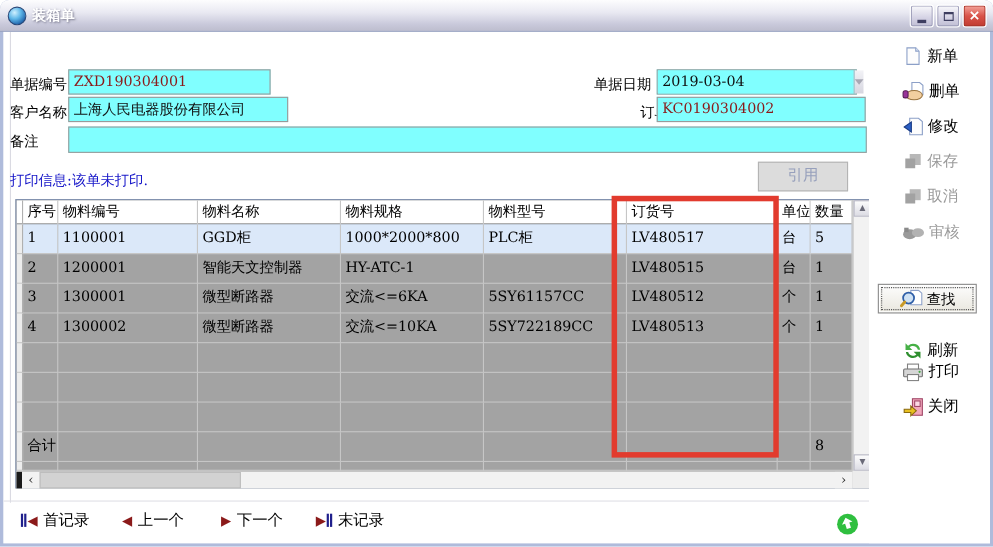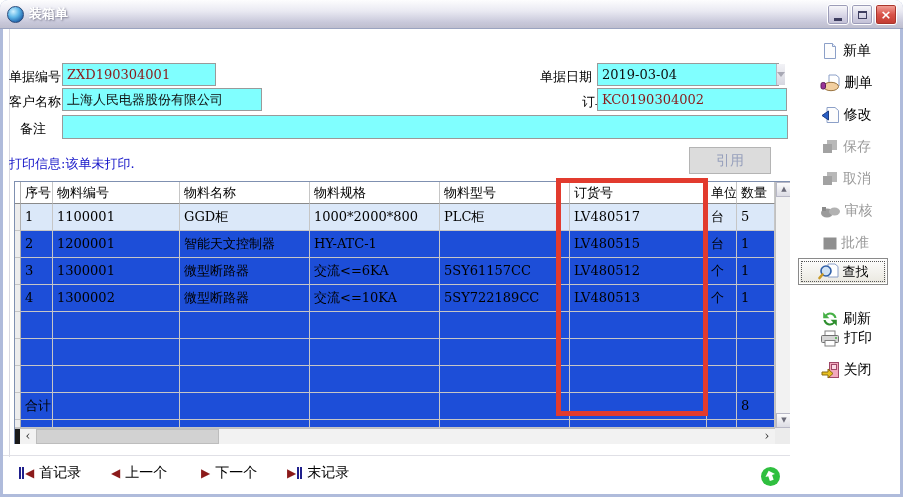--- a/index.html
+++ b/index.html
@@ -34,21 +34,21 @@
   .val-blk { color:#101010; }
   .date-wrap { position:absolute; height:23px; border:1px solid #9A9A9A; background:#80FFFF; display:flex; }
   .date-wrap input { flex:1; border:none; background:#80FFFF; font-family:"DejaVu Serif",serif; font-size:13px; padding:0 4px; outline:none; }
   .date-drop { width:18px; background:linear-gradient(#F2F2F6,#D6D6E0); border-left:1px solid #B8B8C4;
     display:flex; align-items:center; justify-content:center; }
   .date-drop i { width:0; height:0; border-left:4px solid transparent; border-right:4px solid transparent; border-top:5px solid #A8A8B4; }
   .print-info { position:absolute; left:6px; top:126px; color:#1414C8; font-size:13px; }
   .quote-btn { position:absolute; left:686px; top:118px; width:82px; height:27px; background:#DCDCDC;
     border:1px solid #B4B4B4; color:#97A0BC; font-size:14px; text-align:center; line-height:25px; }
   
-  .grid-wrap { position:absolute; left:11px; top:152px; width:778px; height:263px; border:1px solid #7F90B0; background:#1d4ed8; }
+  .grid-wrap { position:absolute; left:11px; top:152px; width:778px; height:263px; border:1px solid #7F90B0; background:#a3a3a3; }
   .grid { position:absolute; left:0; top:0; width:760px; height:246px; overflow:hidden; }
   .tr { display:flex; height:27px; }
   .tr.hdr { height:22px; }
   .tr.partial { height:8px; }
   .td { border-right:1px solid #C6C6C6; border-bottom:1px solid #C6C6C6; padding:0 4px; font-size:13px;
     line-height:26px; white-space:nowrap; overflow:hidden; }
   .hdr .td { line-height:21px; border-bottom:1px solid #8A8A8A; background:#FFFFFF; }
   .cg { width:6px; padding:0; background:#EDEDED; border-right:1px solid #B0B0B0; }
   .c0 { width:32px; } .c1 { width:127px; } .c2 { width:130px; } .c3 { width:130px; }
   .c4 { width:130px; } .c5 { width:137px; } .c6 { width:30px; } .c7 { width:38px; }
@@ -102,37 +102,37 @@
       <div class="wbtn close">
           <span>×</span>
         </div>
     </div>
   </div>
 
   <div class="client">
     <div class="left-line"></div>
 
     <div class="flabel" style="left:6px;top:39px;">单据编号</div>
-    <input class="finput val-red" style="left: 59px; top: 34px; width: 154px;" value="ZXD190304001">
+    <input class="finput val-red" style="left: 59px; top: 34px; width: 184px;" value="ZXD190304001">
 
     <div class="flabel" style="left:537px;top:39px;">单据日期</div>
     <div class="date-wrap" style="left:594px;top:34px;width:182px;">
       <input class="val-blk" value="2019-03-04" style="">
       <div class="date-drop">
           <i></i>
         </div>
     </div>
 
     <div class="flabel" style="left:6px;top:64px;">客户名称</div>
     <input class="finput val-blk" style="left: 59px; top: 59px; width: 200px;" value="上海人民电器股份有限公司">
 
     <div class="flabel" style="left:563px;top:64px;margin-left:16px;">订单编号</div>
     <input class="finput val-red" style="left: 594px; top: 59px; width: 190px;" value="KC0190304002">
 
-    <div class="flabel" style="left:6px;top:91px;margin-left:11px;">备注</div>
+    <div class="flabel" style="left:6px;top:91px;">备注</div>
     <input class="finput val-blk" style="left: 59px; top: 86px; width: 726px; height: 24px;" value="">
 
     <div class="print-info">打印信息:该单未打印.</div>
     <div class="quote-btn">引用</div>
 
     <div class="grid-wrap">
       <div class="grid">
         <div class="tr hdr">
           <div class="td cg"></div>
           <div class="td c0">序号</div>
@@ -352,26 +352,20 @@
         <span class="lab">取消</span>
       </div>
       <div class="side-item disabled" style="top:170px;">
         <svg width="21" height="15" viewBox="0 0 21 15">
             <ellipse cx="7" cy="9" rx="6" ry="4.5" fill="#9A9A9A"></ellipse>
             <ellipse cx="14.5" cy="7.5" rx="5.5" ry="4" fill="#B2B2B2"></ellipse>
             <rect x="2" y="3" width="4" height="4" fill="#8A8A8A"></rect>
           </svg>
         <span class="lab">审核</span>
       </div>
-      <div class="side-item disabled" style="top:202px;">
-        <svg width="14" height="13" viewBox="0 0 14 13">
-            <rect x="0.5" y="0.5" width="13" height="12" fill="#8F8F8F"></rect>
-          </svg>
-        <span class="lab">批准</span>
-      </div>
       <div class="find-btn" style="top:229px;">
         <svg width="21" height="18" viewBox="0 0 21 18">
             <path d="M10 1h7l3 2.5V14h-10z" fill="#FFF" stroke="#8CA0C8"></path>
             <circle cx="8" cy="8" r="5" fill="#CFE2F4" stroke="#2F5FA8" stroke-width="1.6"></circle>
             <path d="M4.5 11.5l-3 3.5" stroke="#C89A28" stroke-width="2.6" stroke-linecap="round"></path>
           </svg>
         <span class="lab">查找</span>
       </div>
       <div class="side-item" style="top:278px;">
         <svg width="18" height="18" viewBox="0 0 18 18">

